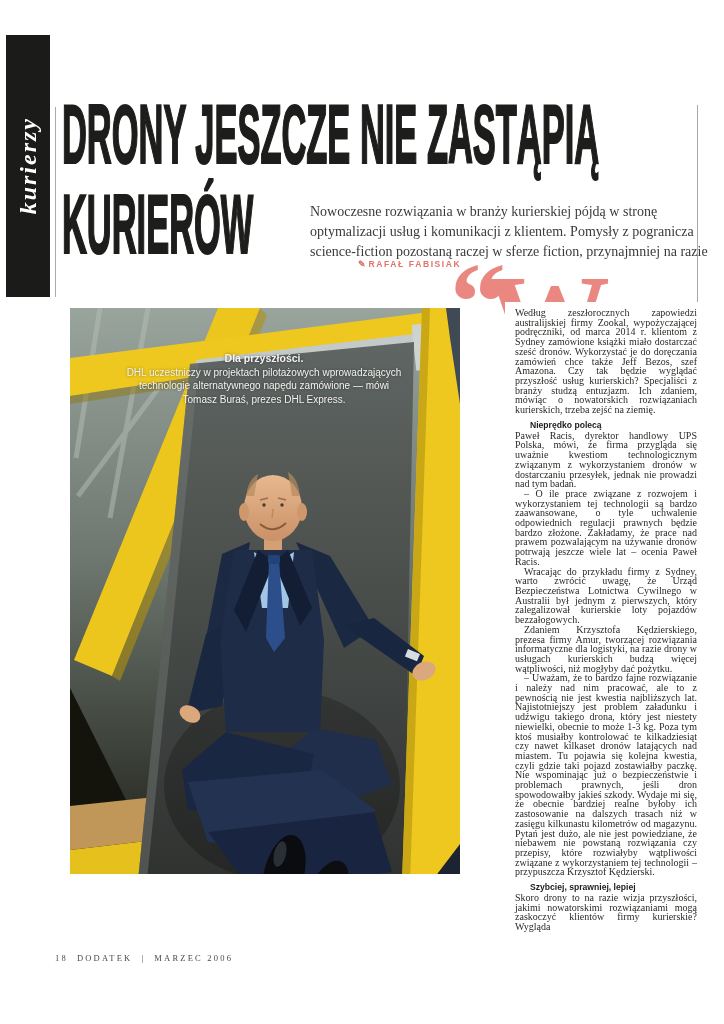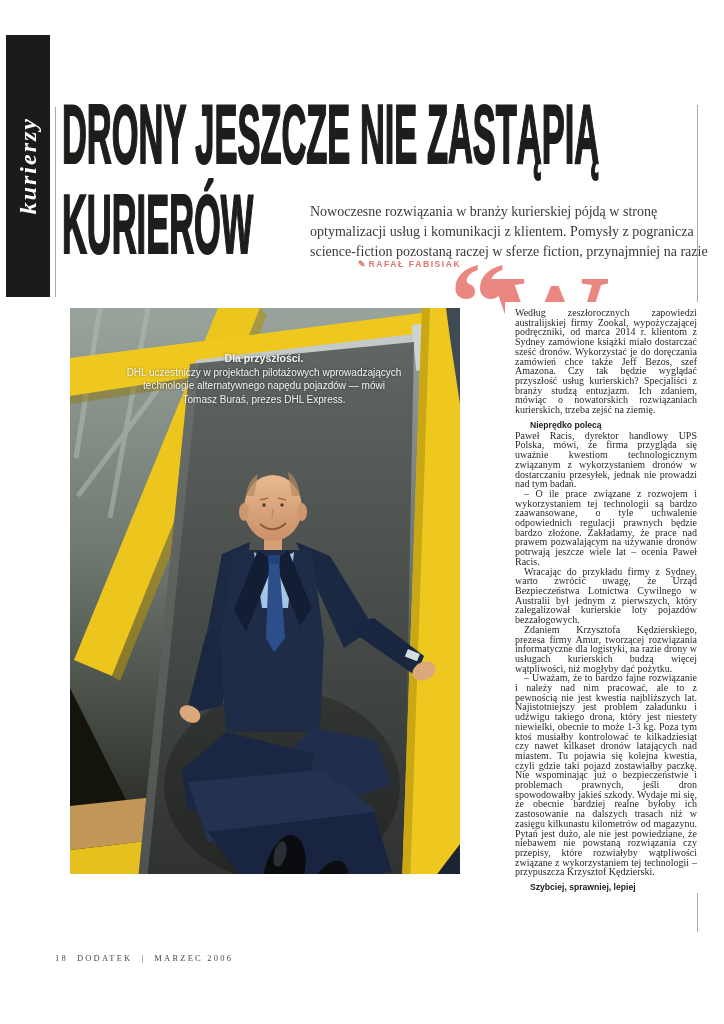--- a/index.html
+++ b/index.html
@@ -181,35 +181,36 @@
         <line x1="190" y1="192" x2="198" y2="190" stroke="#9a6f4c" stroke-width="1.5"></line>
         <line x1="208" y1="190" x2="216" y2="192" stroke="#9a6f4c" stroke-width="1.5"></line>
         <circle cx="194" cy="197" r="1.7" fill="#4a3a2c"></circle>
         <circle cx="212" cy="197" r="1.7" fill="#4a3a2c"></circle>
         <line x1="203" y1="201" x2="202" y2="210" stroke="#c08a5e" stroke-width="1.5"></line>
         <path d="M190,216 Q203,227 216,215" stroke="#8a5c3e" stroke-width="2" fill="none"></path>
       </g>
     </svg>
     <div class="caption">
       <b>Dla przyszłości.</b><br>
-      <span>DHL uczestniczy w projektach pilotażowych wprowadzających technologie alternatywnego napędu pojazdów — mówi Tomasz Buraś, prezes DHL Express.</span>
+      <span>DHL uczestniczy w projektach pilotażowych wprowadzających technologie alternatywnego napędu zamówione — mówi Tomasz Buraś, prezes DHL Express.</span>
     </div>
   </div>
 
   <div class="dropcap-quote">“</div>
   <div class="dropcap-w">W</div>
 
   <div class="article">
       <p>Według zeszłorocznych zapowiedzi australijskiej firmy Zookal, wypożyczającej podręczniki, od marca 2014 r. klientom z Sydney zamówione książki miało dostarczać sześć dronów. Wykorzystać je do doręczania zamówień chce także Jeff Bezos, szef Amazona. Czy tak będzie wyglądać przyszłość usług kurierskich? Specjaliści z branży studzą entuzjazm. Ich zdaniem, mówiąc o nowatorskich rozwiązaniach kurierskich, trzeba zejść na ziemię.</p>
       <h4>Nieprędko polecą</h4>
       <p>Paweł Racis, dyrektor handlowy UPS Polska, mówi, że firma przygląda się uważnie kwestiom technologicznym związanym z wykorzystaniem dronów w dostarczaniu przesyłek, jednak nie prowadzi nad tym badań.</p>
       <p>– O ile prace związane z rozwojem i wykorzystaniem tej technologii są bardzo zaawansowane, o tyle uchwalenie odpowiednich regulacji prawnych będzie bardzo złożone. Zakładamy, że prace nad prawem pozwalającym na używanie dronów potrwają jeszcze wiele lat – ocenia Paweł Racis.</p>
       <p>Wracając do przykładu firmy z Sydney, warto zwrócić uwagę, że Urząd Bezpieczeństwa Lotnictwa Cywilnego w Australii był jednym z pierwszych, który zalegalizował kurierskie loty pojazdów bezzałogowych.</p>
       <p>Zdaniem Krzysztofa Kędzierskiego, prezesa firmy Amur, tworzącej rozwiązania informatyczne dla logistyki, na razie drony w usługach kurierskich budzą więcej wątpliwości, niż mogłyby dać pożytku.</p>
       <p>– Uważam, że to bardzo fajne rozwiązanie i należy nad nim pracować, ale to z pewnością nie jest kwestia najbliższych lat. Najistotniejszy jest problem załadunku i udźwigu takiego drona, który jest niestety niewielki, obecnie to może 1-3 kg. Poza tym ktoś musiałby kontrolować te kilkadziesiąt czy nawet kilkaset dronów latających nad miastem. Tu pojawia się kolejna kwestia, czyli gdzie taki pojazd zostawiałby paczkę. Nie wspominając już o bezpieczeństwie i problemach prawnych, jeśli dron spowodowałby jakieś szkody. Wydaje mi się, że obecnie bardziej realne byłoby ich zastosowanie na dalszych trasach niż w zasięgu kilkunastu kilometrów od magazynu. Pytań jest dużo, ale nie jest powiedziane, że niebawem nie powstaną rozwiązania czy przepisy, które rozwiałyby wątpliwości związane z wykorzystaniem tej technologii – przypuszcza Krzysztof Kędzierski.</p>
       <h4>Szybciej, sprawniej, lepiej</h4>
+      <p>Skoro drony to na razie wizja przyszłości, jakimi nowatorskimi rozwiązaniami mogą zaskoczyć klientów firmy kurierskie? Wygląda</p>
     </div>
 
   <div class="footer">
     <span>18</span><span>DODATEK</span><span>|</span><span>MARZEC 2006</span>
   </div>
 
 </div>
 
 </body></html>

